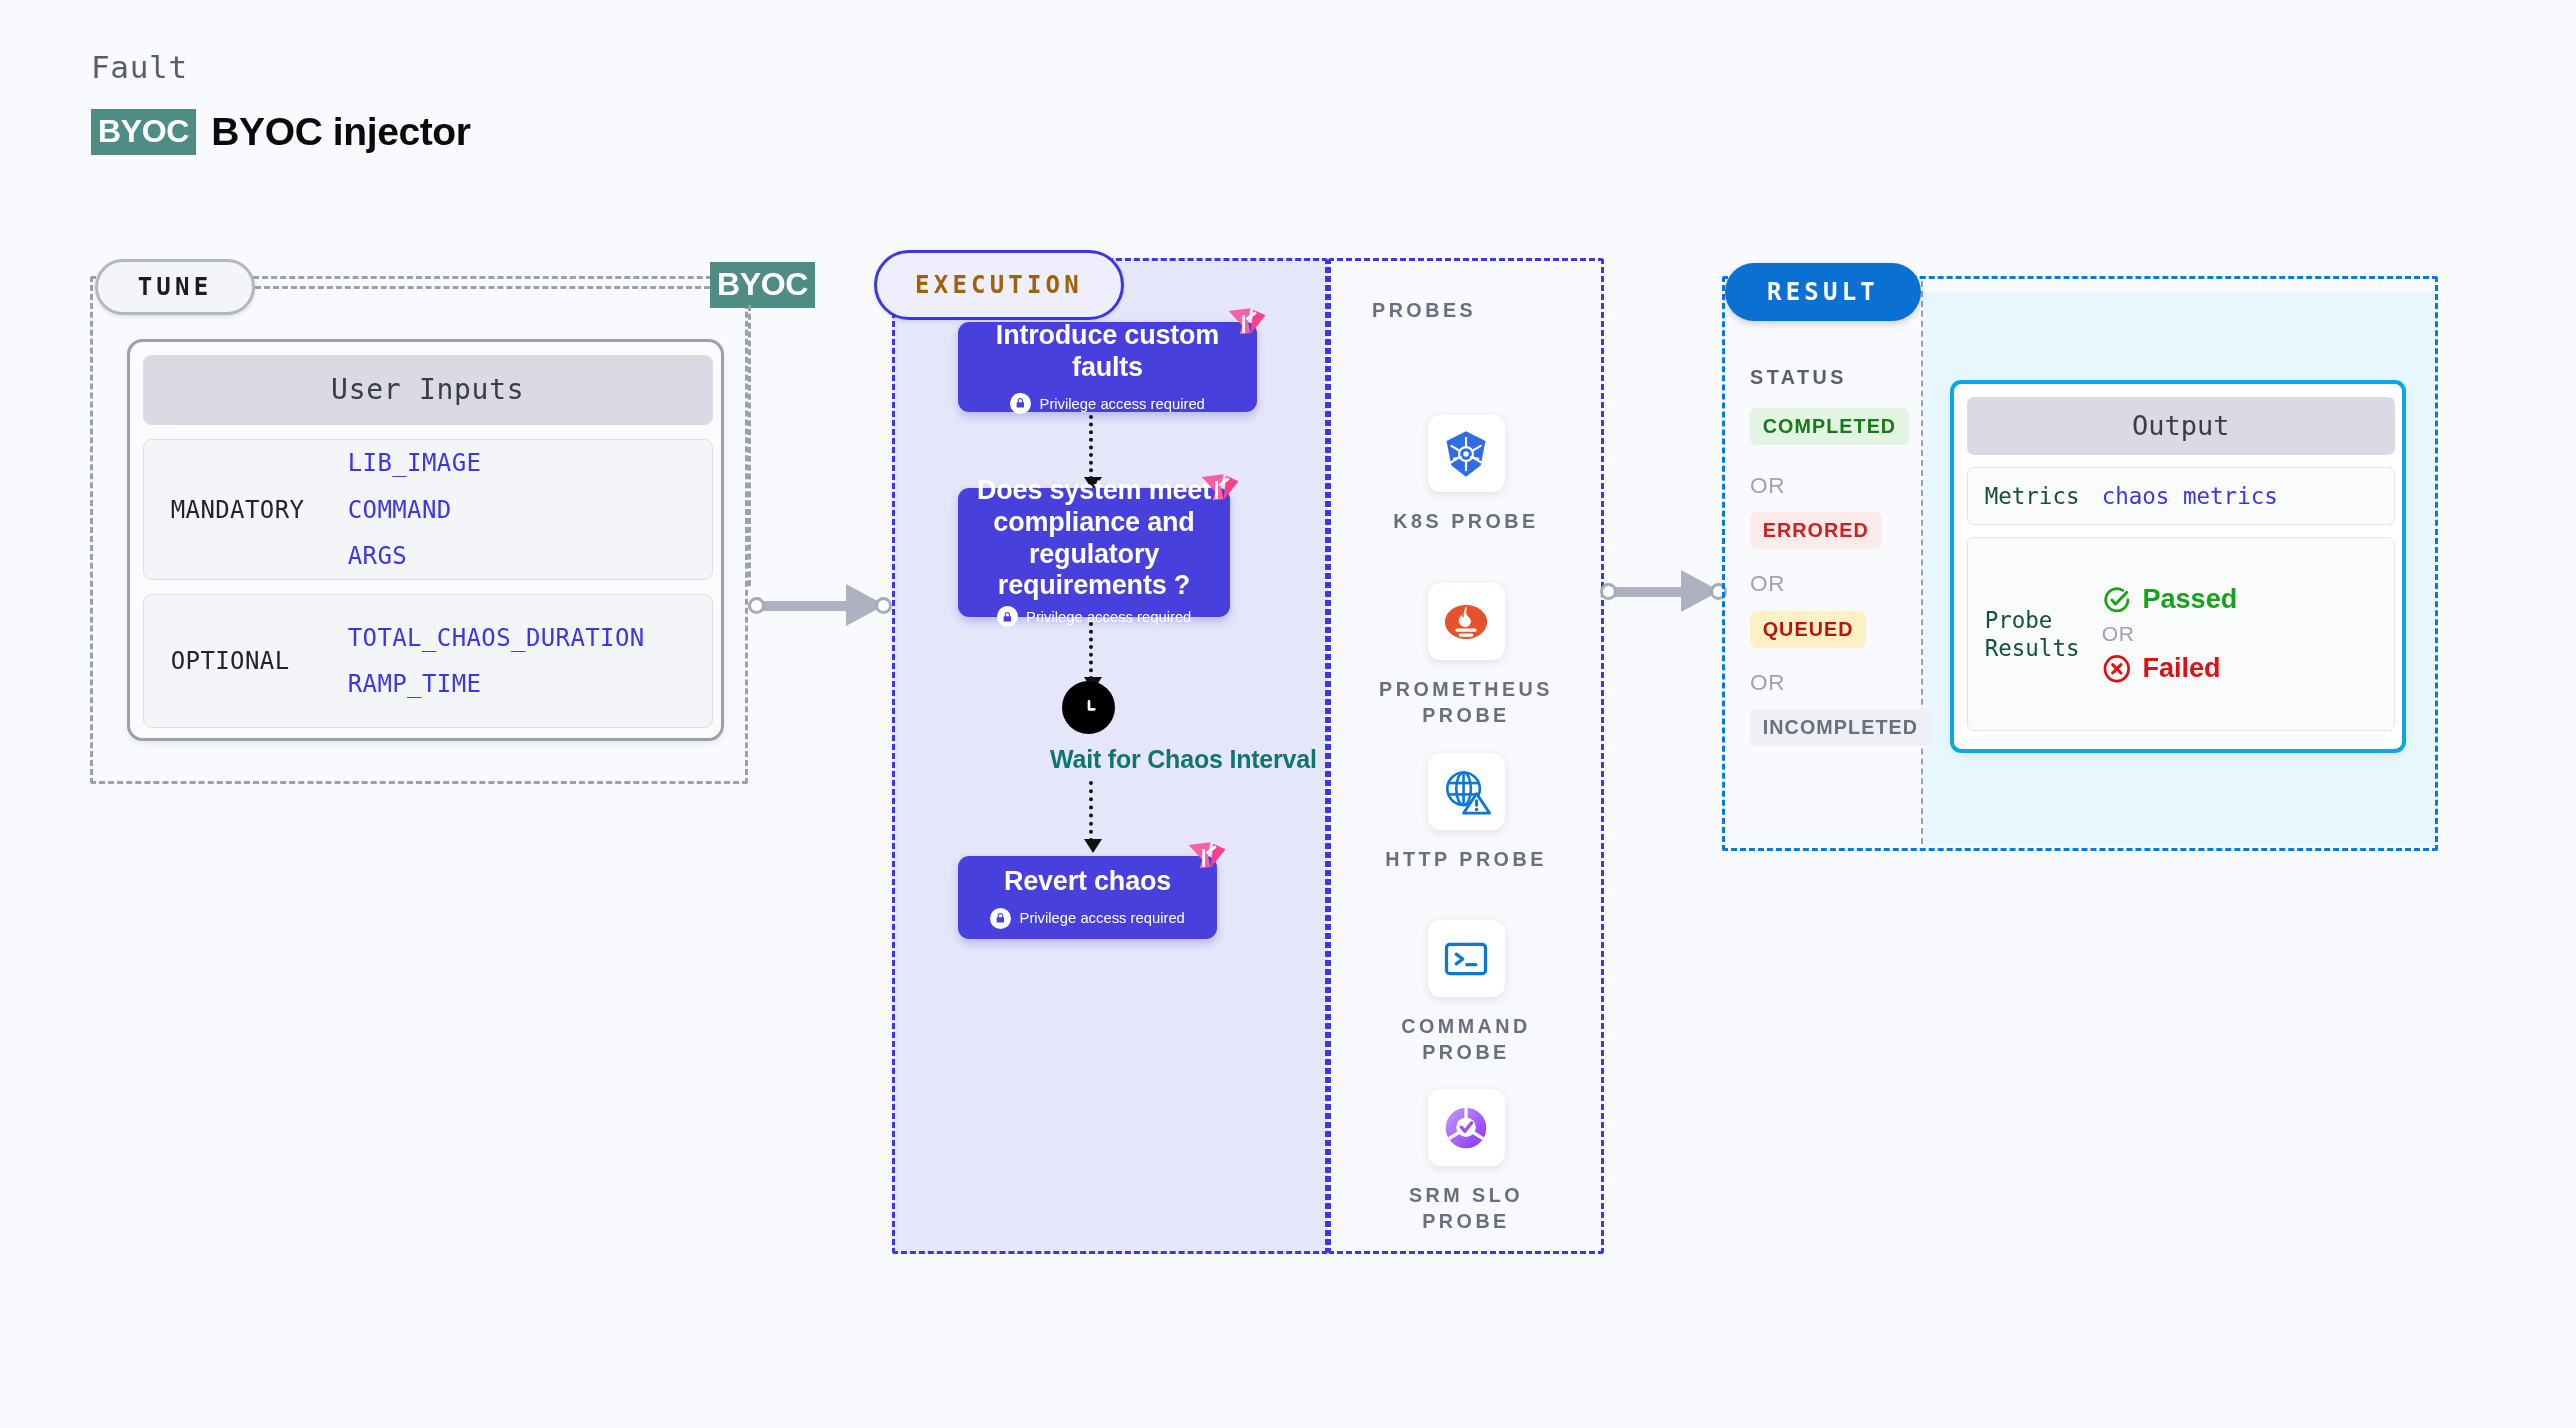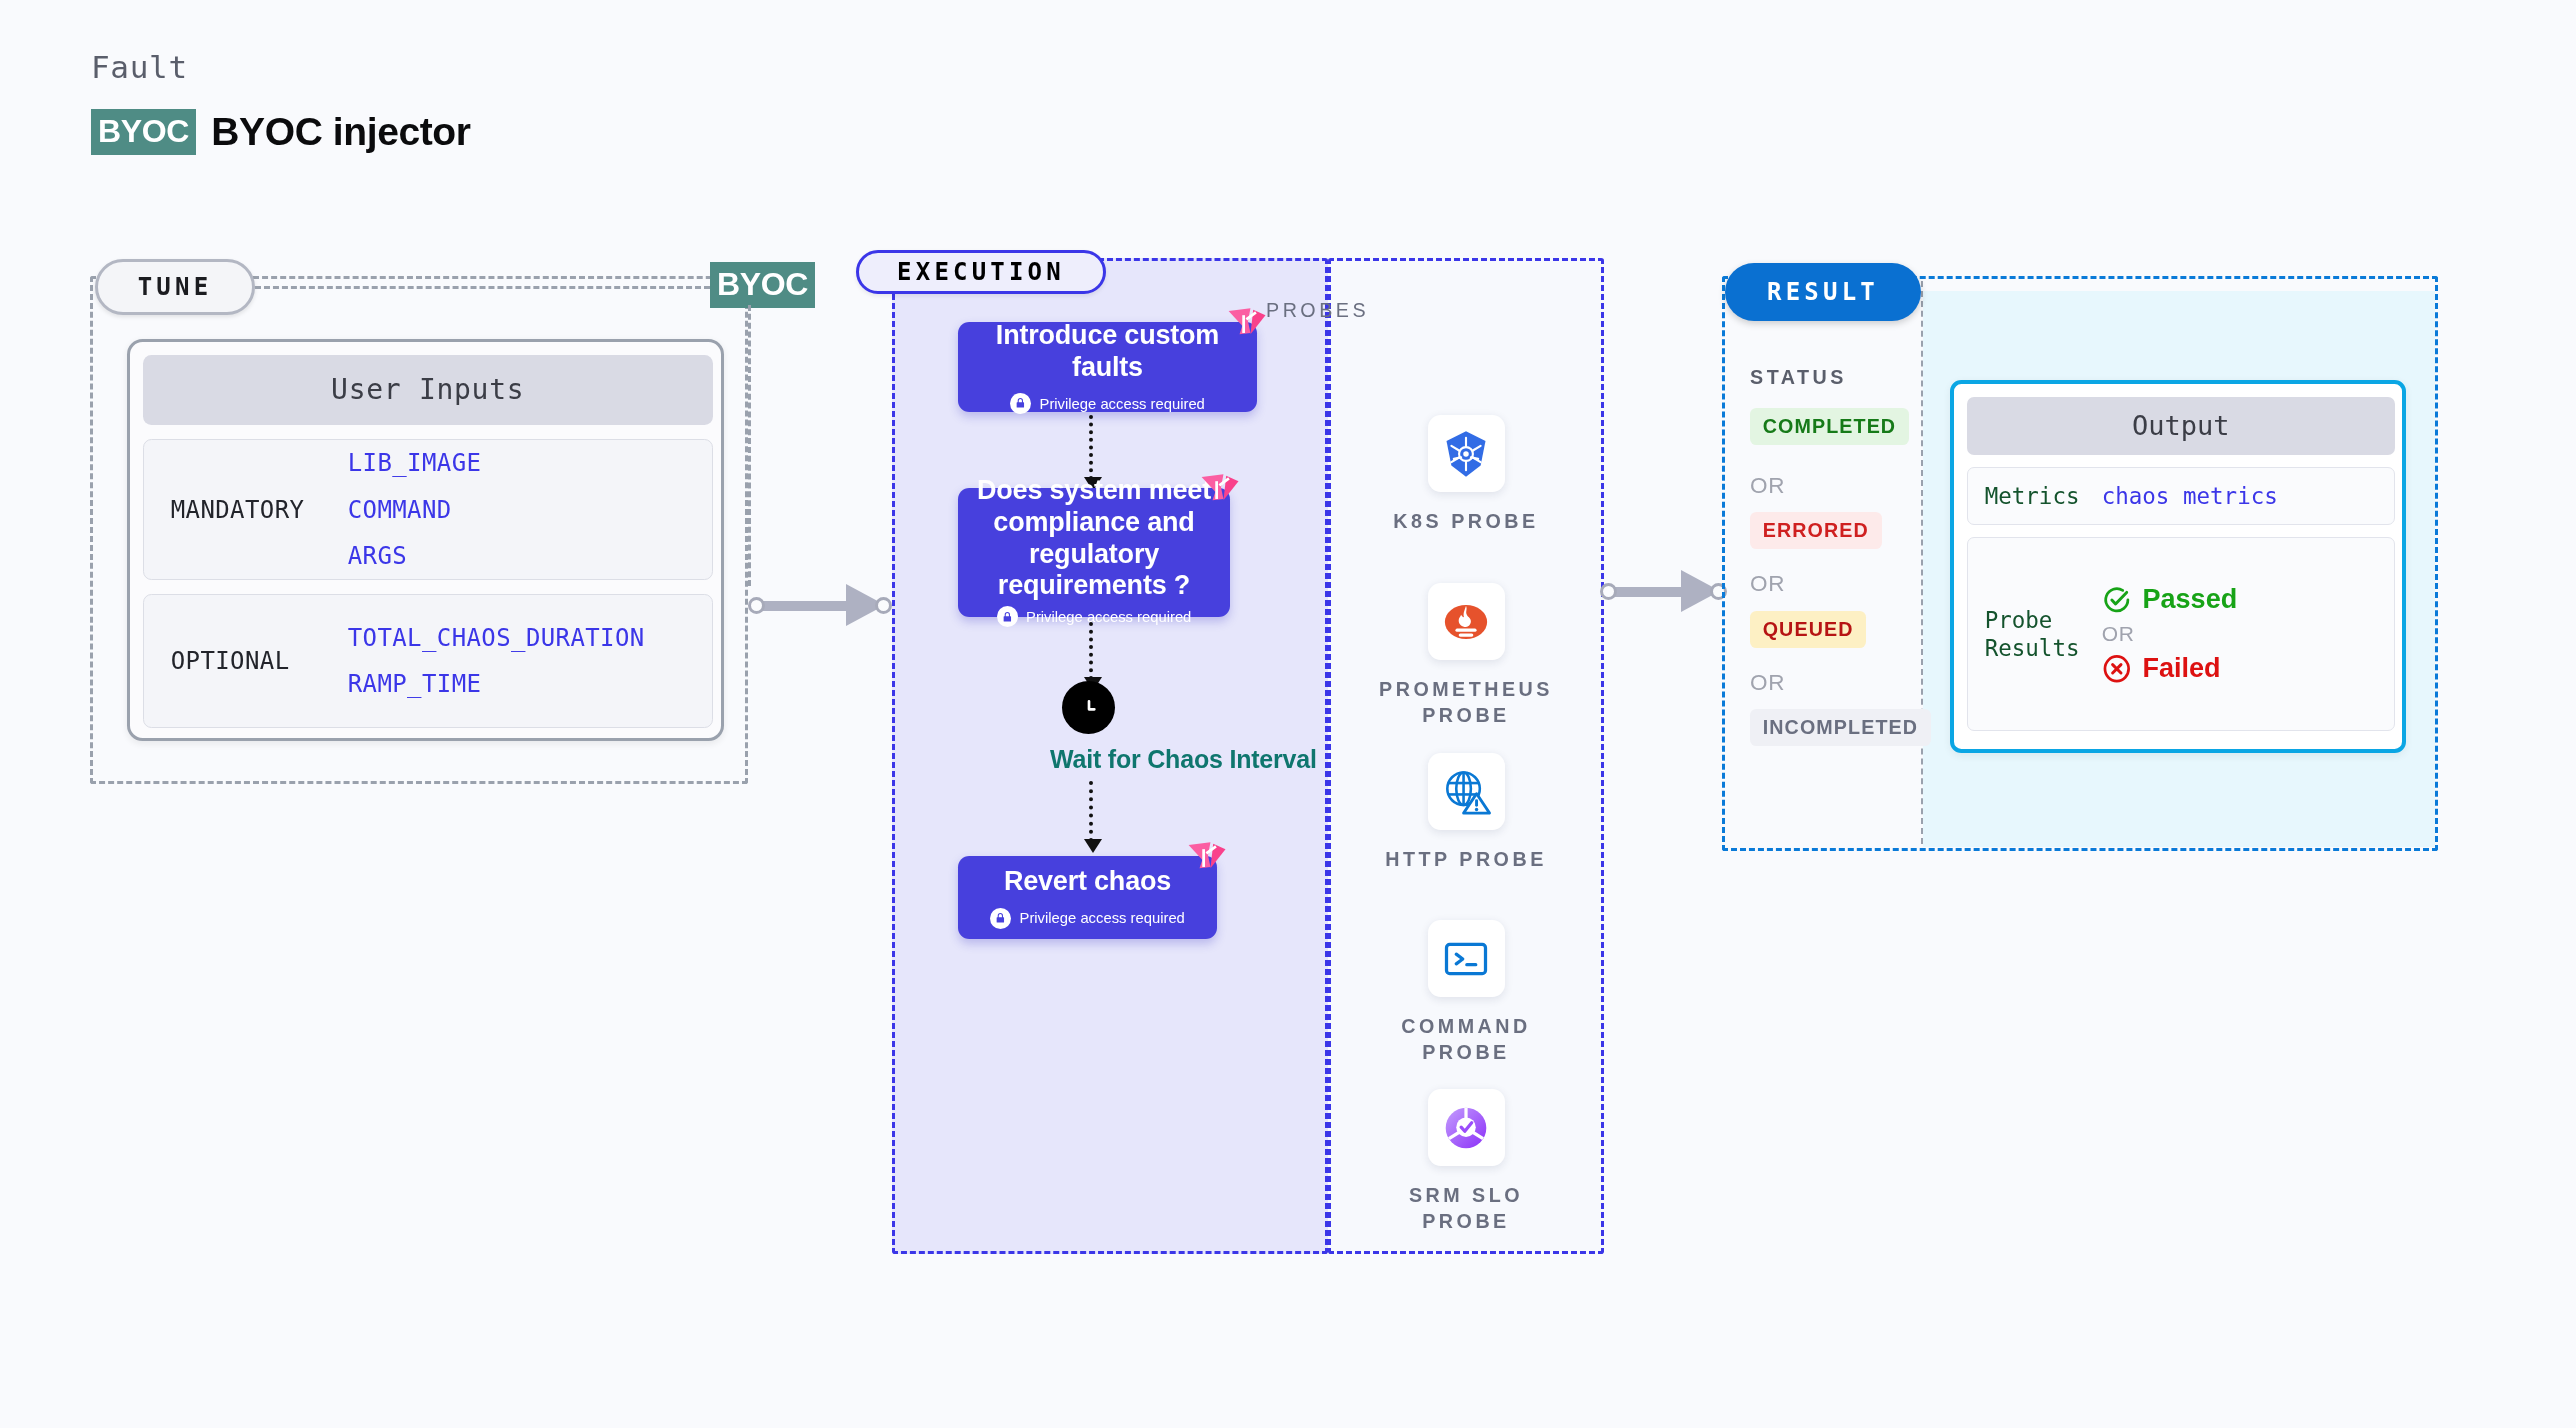--- a/index.html
+++ b/index.html
@@ -84,22 +84,22 @@
   .stage-arrow .shaft { position:absolute; top:17px; left:9.9px; right:34px; height:9.9px; background:#aeb1c2; }
   .stage-arrow .head {
     position:absolute; top:0; right:7px; width:0; height:0;
     border-top:21px solid transparent; border-bottom:21px solid transparent;
     border-left:39px solid #aeb1c2;
   }
 
   
   #exec-dash { left:892px; top:258px; width:436px; height:996px; border-width:3.5px; border-color:#3b36e8;
                background:#e6e6fb; }
-  #exec-pill { left:856px; top:250px; width:250px; height:44px; background:#eeeefc;
-               border:3.5px solid #3b36e8; color:#000000; font-size:24px; box-shadow:0 2.1px 4.2px rgba(0,0,0,.08); }
+  #exec-pill { left:874px; top:250px; width:250px; height:70px; background:#eeeefc;
+               border:3.5px solid #3b36e8; color:#a16207; font-size:24px; box-shadow:0 2.1px 4.2px rgba(0,0,0,.08); }
 
   .node {
     position:absolute; background:#4740dd; border-radius:11.3px; color:#fff;
     box-shadow:0 4.2px 9.9px rgba(60,54,200,.25);
     display:flex; flex-direction:column; align-items:center; justify-content:center;
   }
   .node .ntitle { font-weight:bold; text-align:center; line-height:1.18; font-size:27px; letter-spacing:-0.2px; }
   .node .nsub { display:flex; align-items:center; gap:8.4px; font-size:14.8px; margin-top:9.9px; }
   .lock-badge {
     width:21px; height:21px; border-radius:50%; background:#fff;
@@ -123,21 +123,21 @@
 
   .clock-wrap { position:absolute; left:1050px; top:681px; width:77px; text-align:center; }
   .clock-circle { width:53px; height:53px; border-radius:50%; background:#000; margin:0 auto; position:relative; }
   .clock-circle svg { position:absolute; left:50%; top:50%; transform:translate(-50%,-50%); width:32px; height:32px; }
   .clock-label { margin-top:9.9px; font-size:25px; font-weight:bold; color:#0f766e; line-height:1.2; white-space:nowrap; letter-spacing:-0.2px; }
 
   
   #probes-dash { left:1328px; top:258px; width:276px; height:996px; border-width:3.5px; border-color:#3b36e8;
                  background:#f7f9fd; }
   #probes-heading {
-    position:absolute; left:1266px; top:299px; font-size:19.7px; font-weight:normal;
+    position:absolute; left:1372px; top:299px; font-size:19.7px; font-weight:bold;
     color:#6a6f80; letter-spacing:3.5px;
   }
   .probe { position:absolute; width:176px; left:1378px; text-align:center; }
   .probe-tile {
     width:77px; height:77px; margin:0 auto; background:#fff; border-radius:12.7px;
     box-shadow:0 2.8px 8.4px rgba(30,40,80,.10);
     display:flex; align-items:center; justify-content:center;
   }
   .probe-tile svg { width:52px; height:52px; display:block; }
   .probe-label {

